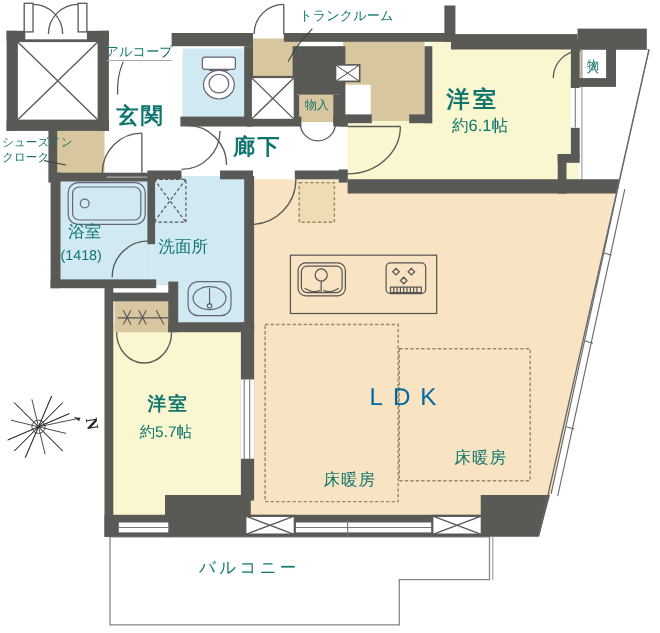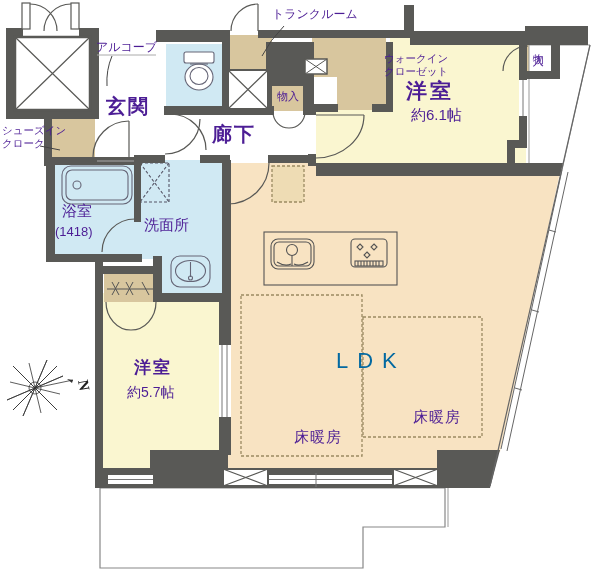--- a/index.html
+++ b/index.html
@@ -1,20 +1,20 @@
 <!DOCTYPE html>
 <html><head>
 <meta charset="utf-8">
 <style>
   html,body{margin:0;padding:0;background:#fff;}
   #plan{position:relative;width:600px;height:575px;background:#fff;overflow:hidden;
         font-family:"Liberation Sans","DejaVu Sans",sans-serif;}
   #plan svg{position:absolute;left:0;top:0;}
   .labels{position:absolute;left:0;top:0;width:600px;height:575px;pointer-events:none;}
-  .lbl{position:absolute;color:#4c1d95;white-space:pre;line-height:1.2;}
+  .lbl{position:absolute;color:#0f766e;white-space:pre;line-height:1.2;}
   .lbl.small{font-size:10.5px;}
   .lbl.tiny{font-size:11px;}
   .lbl.mid{font-size:12px;}
   .lbl.room{font-size:20px;font-weight:700;letter-spacing:2px;}
   .lbl.big{font-size:21px;font-weight:600;letter-spacing:3px;}
   .lbl.size{font-size:15px;}
   .lbl.ldk{font-size:22px;letter-spacing:9px;color:#0369a1;}
   .lbl.heat{font-size:15px;letter-spacing:1px;}
   .lbl.vert{writing-mode:vertical-rl;text-orientation:upright;font-size:11px;letter-spacing:1px;}
 </style>
@@ -249,29 +249,28 @@
   </g>
   <text x="82" y="384" font-size="15" font-weight="bold" fill="#222" transform="rotate(80 82 380)" font-family="Liberation Serif, DejaVu Serif, serif">N</text>
 </svg>
 
 <div class="labels">
   <div class="lbl mid" style="left:96px;top:40px">アルコーブ</div>
   <div class="lbl mid" style="left:272px;top:7px">トランクルーム</div>
   <div class="lbl room" style="left:106px;top:94px">玄関</div>
   <div class="lbl room" style="left:212px;top:122px">廊下</div>
   <div class="lbl tiny" style="left:277px;top:90px">物入</div>
-  <div class="lbl small" style="left:384px;top:52px">ウォークイン
-クローゼット</div>
   <div class="lbl big" style="left:406px;top:78px">洋室</div>
   <div class="lbl size" style="left:411px;top:106px">約6.1帖</div>
   <div class="lbl vert" style="left:531px;top:45px">物入</div>
   <div class="lbl small" style="left:2px;top:124px">シューズイン
 クローク</div>
   <div class="lbl size" style="left:62px;top:202px">浴室</div>
   <div class="lbl" style="left:55px;top:224px;font-size:13px">(1418)</div>
   <div class="lbl size" style="left:144px;top:216px">洗面所</div>
   <div class="lbl ldk" style="left:336px;top:348px">LDK</div>
   <div class="lbl heat" style="left:294px;top:428px">床暖房</div>
   <div class="lbl heat" style="left:413px;top:408px">床暖房</div>
   <div class="lbl" style="left:134px;top:358px;font-size:17px;font-weight:600;letter-spacing:2px">洋室</div>
   <div class="lbl" style="left:127px;top:384px;font-size:14px">約5.7帖</div>
+  <div class="lbl size" style="left:181px;top:508px;letter-spacing:3px">バルコニー</div>
 </div>
 </div>
 
 </body></html>

